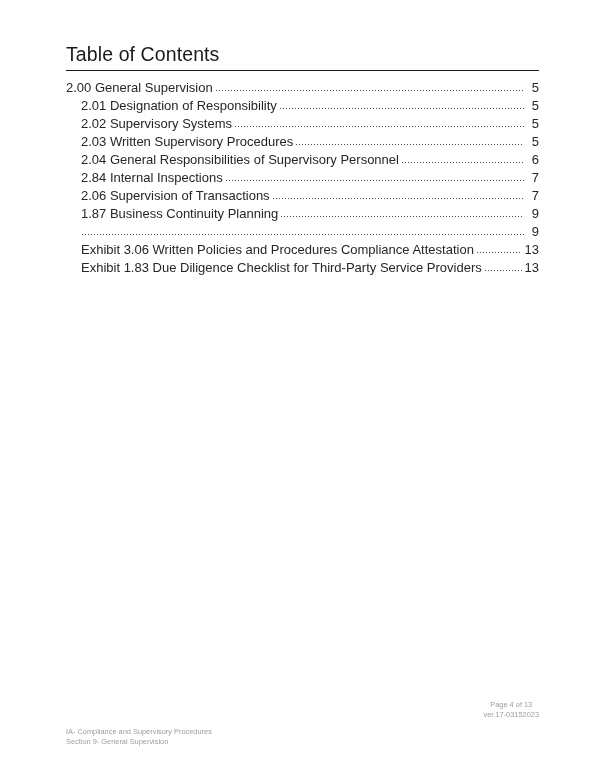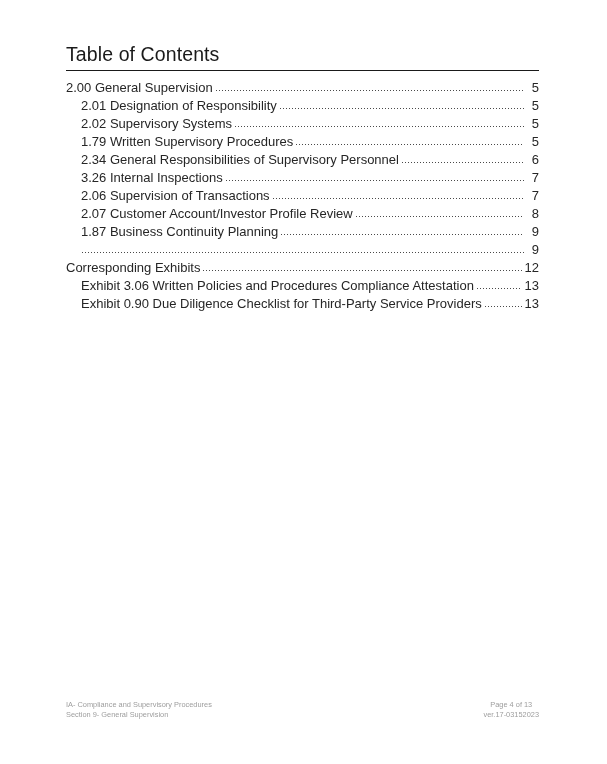--- a/index.html
+++ b/index.html
@@ -95,21 +95,21 @@
     top: 700px;
     width: 473px;
     display: flex;
     justify-content: space-between;
     align-items: flex-start;
     font-size: 7.4px;
     line-height: 9.6px;
     color: #9d9d9d;
     font-family: "Liberation Sans", sans-serif;
   }
-  .footer-left { text-align: left; }
+  .footer-left { text-align: left; margin-top: 27px; }
   .footer-right { text-align: center; }
   .footer-line { display: block; white-space: nowrap; }
 </style>
 </head>
 <body>
 
 <div class="page">
 
   <div class="toc-title">Table of Contents</div>
   <div class="title-rule"></div>
@@ -124,65 +124,55 @@
         <span class="toc-label">2.01 Designation of Responsibility</span>
         <span class="toc-leader"></span>
         <span class="toc-page">5</span>
       </div>
       <div class="toc-row level-2">
         <span class="toc-label">2.02 Supervisory Systems</span>
         <span class="toc-leader"></span>
         <span class="toc-page">5</span>
       </div>
       <div class="toc-row level-2">
-        <span class="toc-label">1.79 Written Supervisory Procedures</span>
+        <span class="toc-label">2.03 Written Supervisory Procedures</span>
         <span class="toc-leader"></span>
         <span class="toc-page">5</span>
       </div>
       <div class="toc-row level-2">
-        <span class="toc-label">2.34 General Responsibilities of Supervisory Personnel</span>
+        <span class="toc-label">2.04 General Responsibilities of Supervisory Personnel</span>
         <span class="toc-leader"></span>
         <span class="toc-page">6</span>
       </div>
       <div class="toc-row level-2">
-        <span class="toc-label">3.26 Internal Inspections</span>
+        <span class="toc-label">2.84 Internal Inspections</span>
         <span class="toc-leader"></span>
         <span class="toc-page">7</span>
       </div>
       <div class="toc-row level-2">
         <span class="toc-label">2.06 Supervision of Transactions</span>
         <span class="toc-leader"></span>
         <span class="toc-page">7</span>
-      </div>
-      <div class="toc-row level-2">
-        <span class="toc-label">2.07 Customer Account/Investor Profile Review</span>
-        <span class="toc-leader"></span>
-        <span class="toc-page">8</span>
       </div>
       <div class="toc-row level-2">
         <span class="toc-label">1.87 Business Continuity Planning</span>
         <span class="toc-leader"></span>
         <span class="toc-page">9</span>
       </div>
       <div class="toc-row level-2">
         <span class="toc-leader"></span>
         <span class="toc-page">9</span>
       </div>
-      <div class="toc-row">
-        <span class="toc-label">Corresponding Exhibits</span>
-        <span class="toc-leader"></span>
-        <span class="toc-page">12</span>
-      </div>
       <div class="toc-row level-2">
         <span class="toc-label">Exhibit 3.06 Written Policies and Procedures Compliance Attestation</span>
         <span class="toc-leader"></span>
         <span class="toc-page">13</span>
       </div>
       <div class="toc-row level-2">
-        <span class="toc-label">Exhibit 0.90 Due Diligence Checklist for Third-Party Service Providers</span>
+        <span class="toc-label">Exhibit 1.83 Due Diligence Checklist for Third-Party Service Providers</span>
         <span class="toc-leader"></span>
         <span class="toc-page">13</span>
       </div>
     </div>
 
   <div class="footer">
     <div class="footer-left">
       <span class="footer-line">IA- Compliance and Supervisory Procedures</span>
       <span class="footer-line">Section 9- General Supervision</span>
     </div>

